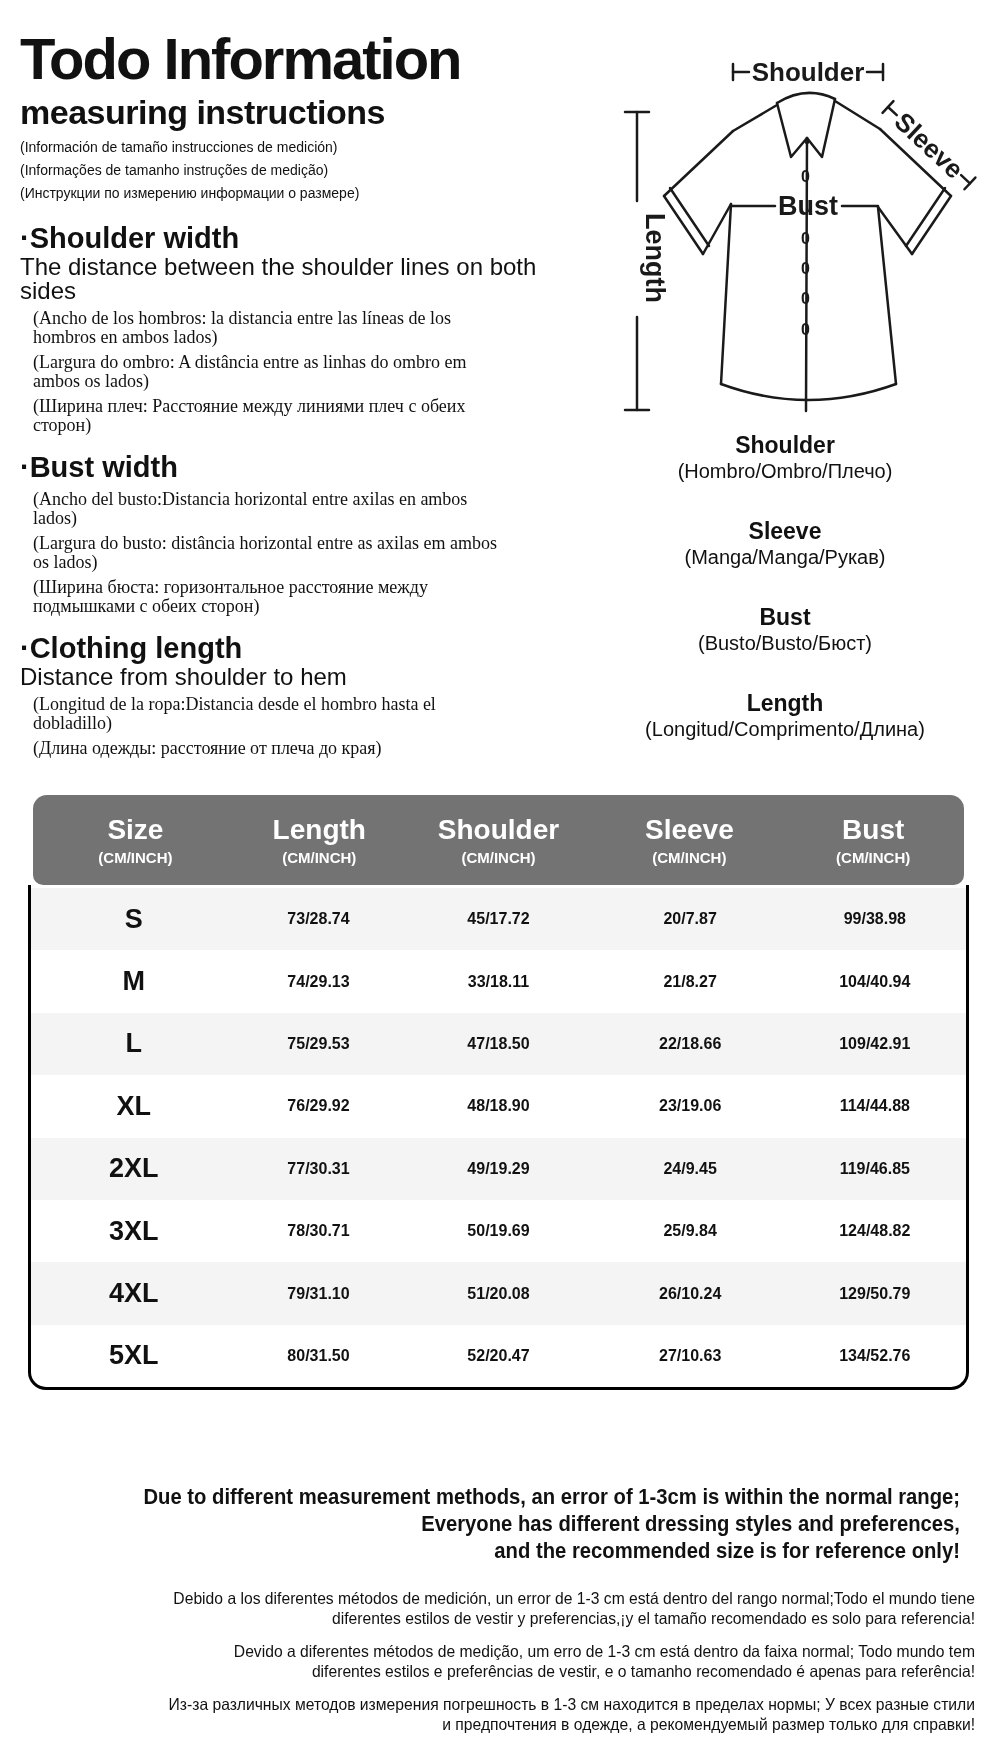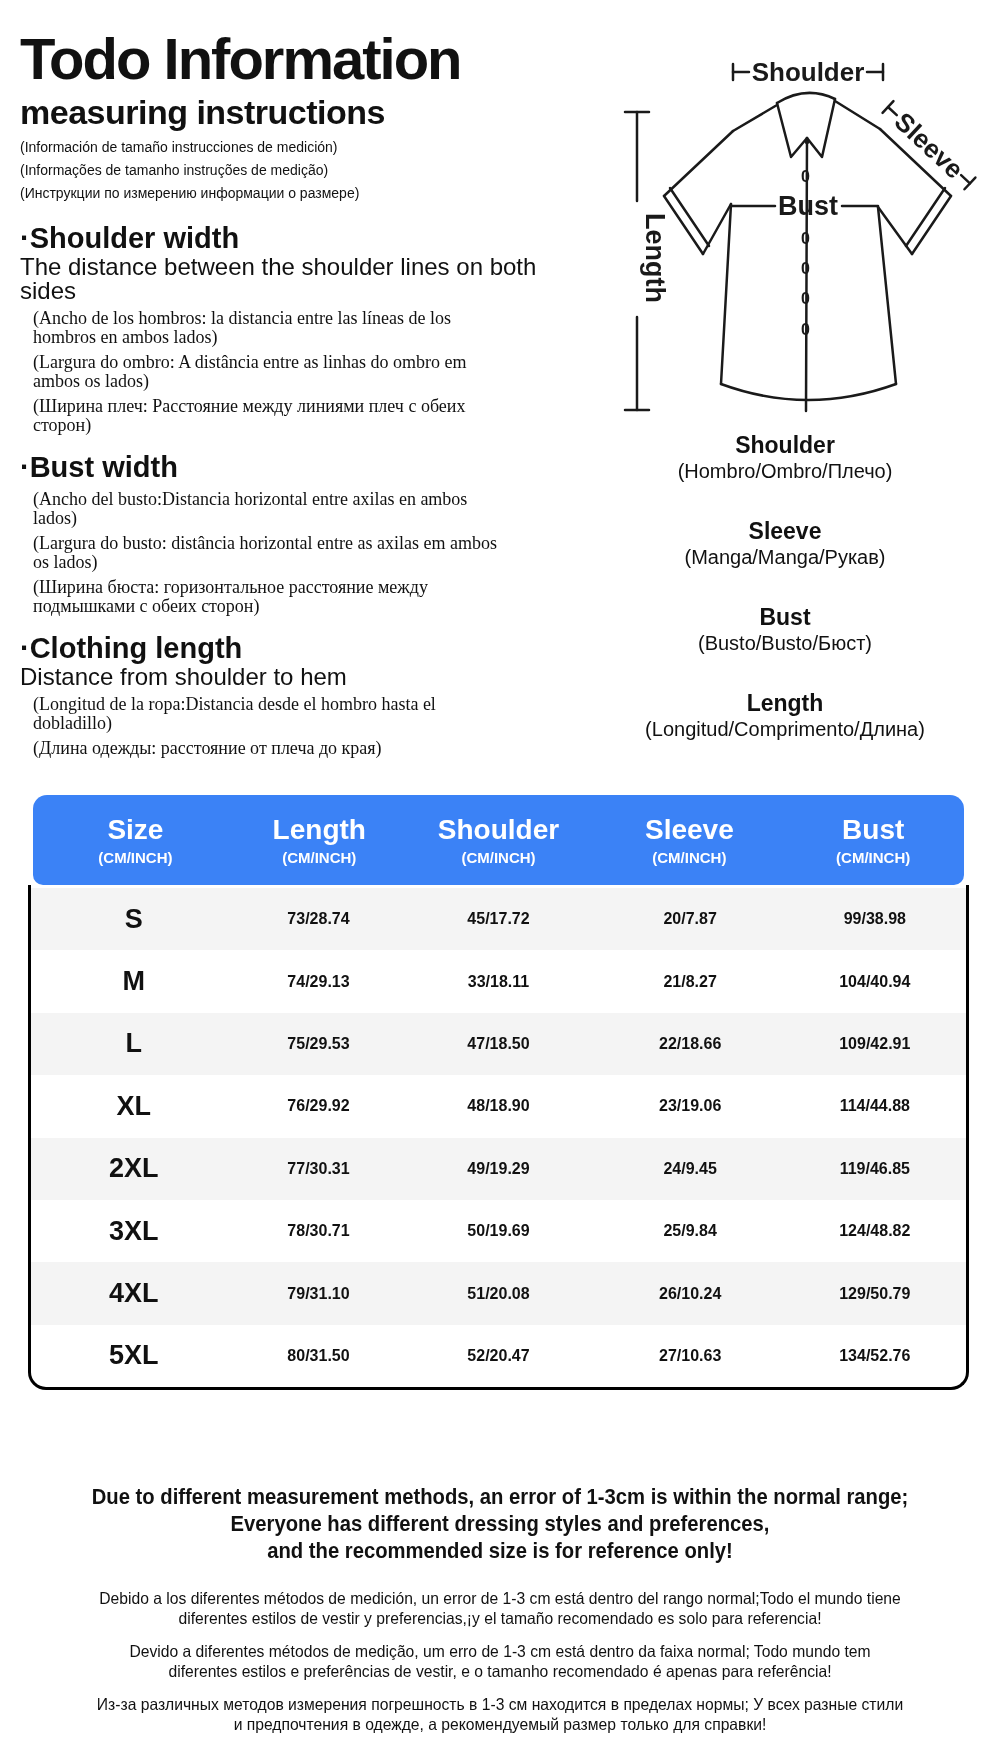--- a/index.html
+++ b/index.html
@@ -22,34 +22,34 @@
   .section-trans div { font-size:18px; line-height:18.5px; margin-bottom:7px; max-width:480px;font-family:Liberation Serif, serif; }
   
   .diagram { position:absolute; left:555px; top:25px; }
   .diagram text { font-family:"Liberation Sans", sans-serif; font-weight:bold; fill:#1a1a1a; }
   .legend { position:absolute; left:570px; top:432px; width:430px; text-align:center; }
   .legend-item { margin-bottom:35px; }
   .legend-name { font-size:23px; font-weight:bold; line-height:27px; }
   .legend-trans { font-size:20px; line-height:24px; }
   
   .size-table { position:absolute; left:28px; top:795px; width:941px; }
-  .thead { background:#3b82f6; border-radius:14px 14px 10px 10px; margin:0 5px; height:90px;
+  .thead { background:#737373; border-radius:14px 14px 10px 10px; margin:0 5px; height:90px;
            display:flex; align-items:center; }
   .th { text-align:center; color:#fff; }
   .col-name { font-size:28px; font-weight:bold; line-height:30px; }
   .col-unit { font-size:15px; font-weight:bold; margin-top:4px; }
   .tbody { border:3px solid #000; border-top:none; border-radius:0 0 18px 18px;
            overflow:hidden; padding-top:3px; background:#fff; }
   .tr { display:flex; align-items:center; height:62.4px; }
   .tr.stripe { background:#f4f4f4; }
   .td { text-align:center; font-weight:bold; font-size:16px; }
   .td.size { font-size:27px; }
   .c1 { width:22%; } .c2 { width:17.5%; } .c3 { width:21%; } .c4 { width:20%; } .c5 { width:19.5%; }
   
-  .disclaimer { position:absolute; left:0; top:1483px; width:1000px; text-align:center; }
+  .disclaimer { position:absolute; left:0; top:1483px; width:1000px; text-align:right; }
   .disc-en div { font-size:22px; font-weight:bold; line-height:27px; transform:scaleX(0.92); }
   .disc-block { margin-top:24px; }
   .disc-block.tight { margin-top:13px; }
   .disc-block div { font-size:16.5px; line-height:20px; transform:scaleX(0.95); }
 </style>
 </head>
 <body>
 
 <div class="page">
 

